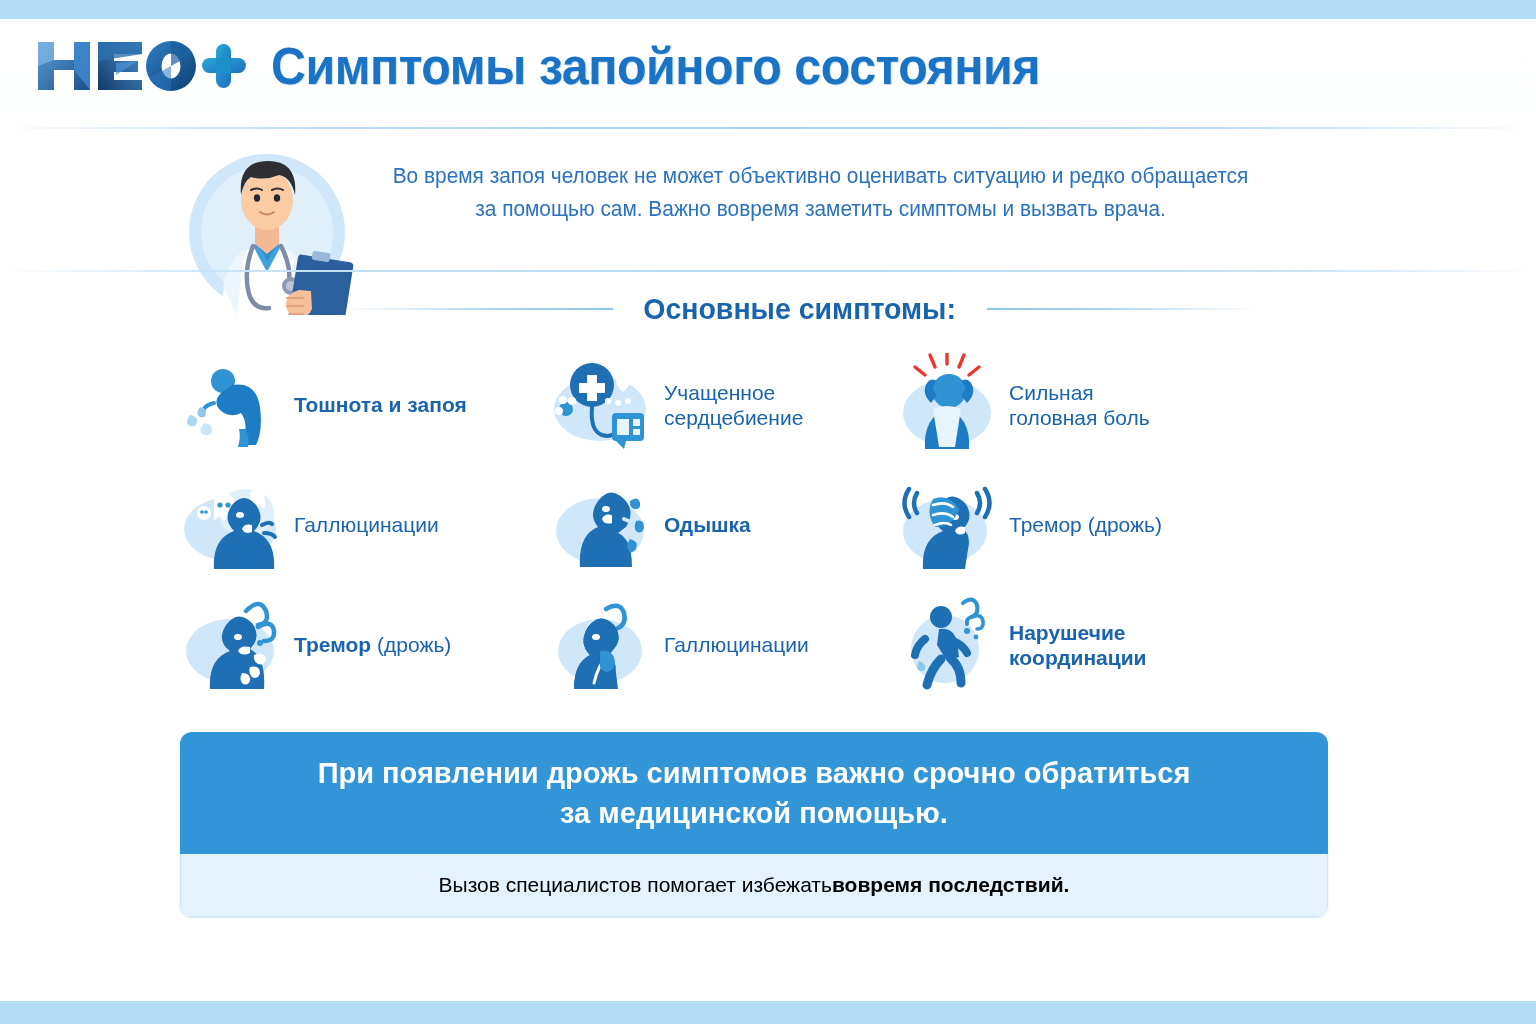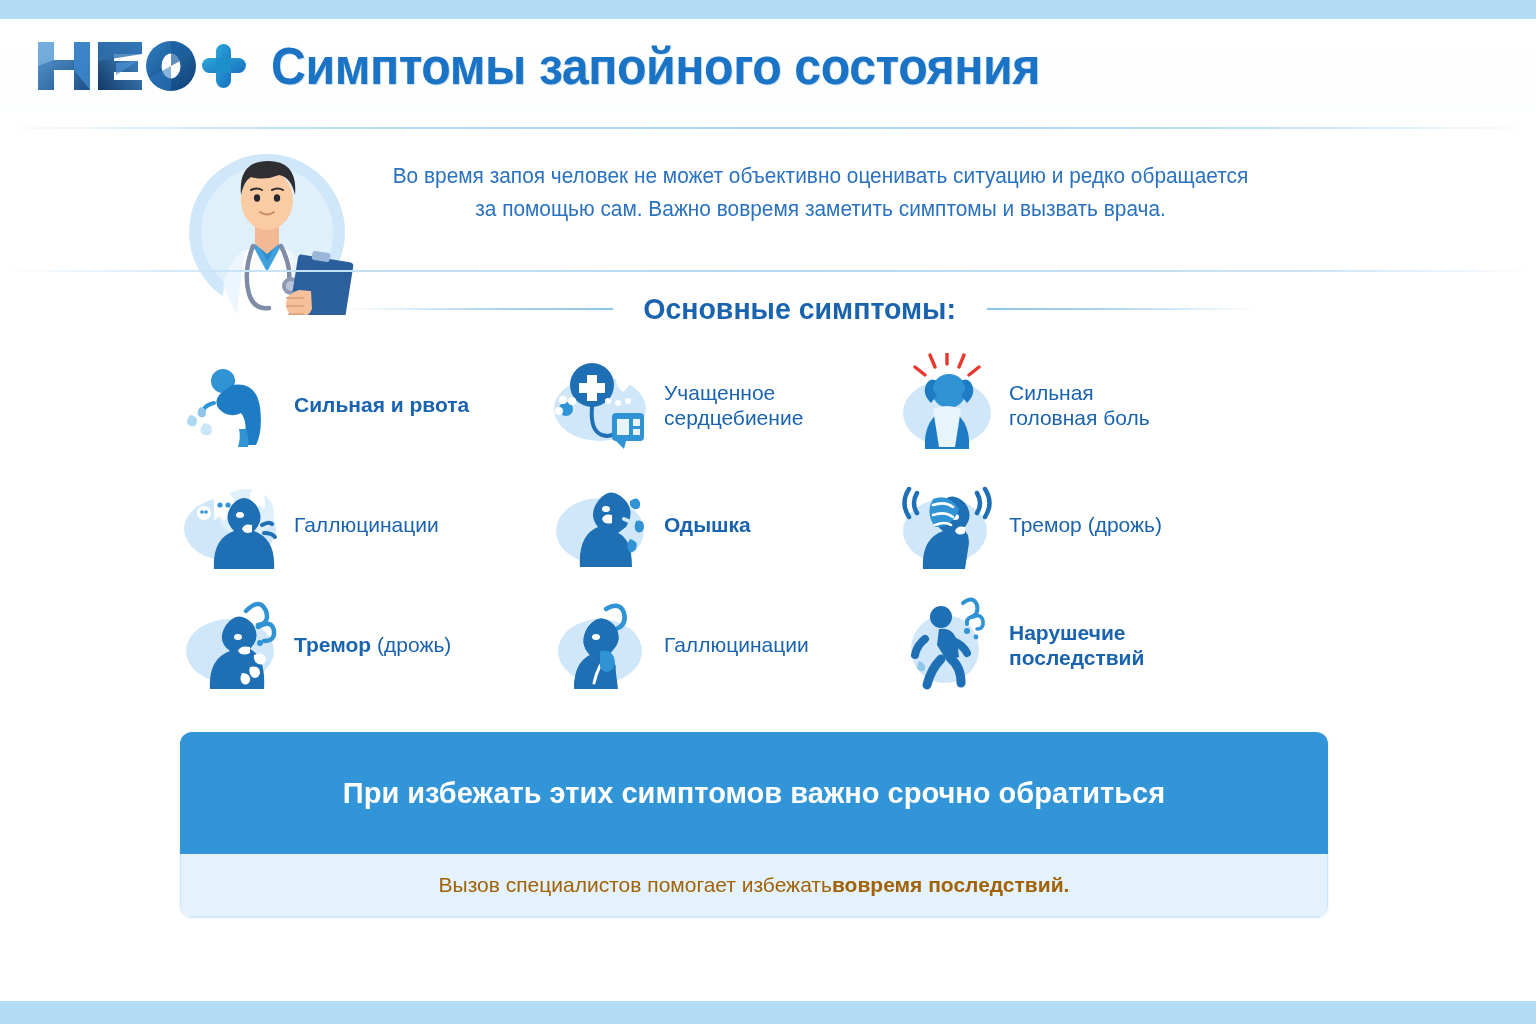--- a/index.html
+++ b/index.html
@@ -82,21 +82,21 @@
   }
   .callout-main {
     height: 122px; background: #3195d8;
     display: flex; flex-direction: column; align-items: center; justify-content: center;
     color: #ffffff; font-size: 29px; font-weight: bold; line-height: 1.38;
     text-align: center; padding: 0 40px;
   }
   .callout-sub {
     height: 63px; background: #e3f2fc; border: 1px solid #cbe6f8; border-top: none;
     display: flex; align-items: center; justify-content: center;
-    color: #a16207; font-size: 21px; text-align: center;
+    color: #000000; font-size: 21px; text-align: center;
   }
   .callout-sub b { font-weight: bold; }
 </style>
 </head>
 <body>
 
 <div class="page">
 
   <div class="edge-bar top"></div>
   <div class="edge-bar bottom"></div>
@@ -203,21 +203,21 @@
           <ellipse cx="52" cy="58" rx="46" ry="34" fill="#ffffff"></ellipse>
           <circle cx="43" cy="28" r="12" fill="#2f93d4"></circle>
           <path d="M52 32 q24 -4 28 22 q3 24 -4 38 h-13 q6 -22 -2 -32 q-12 6 -22 -4 q-6 -8 2 -16 Z" fill="#1d7cc4"></path>
           <path d="M66 76 q4 10 2 18 h-10 q3 -10 1 -18 Z" fill="#2f93d4"></path>
           <path d="M34 50 q-8 2 -10 6" stroke="#2f93d4" stroke-width="4" fill="none" stroke-linecap="round"></path>
           <path d="M20 54 q-5 7 0 10 q6 2 6 -5 q0 -4 -6 -5 Z" fill="#8ec7ea"></path>
           <path d="M10 62 q-6 8 0 11 q7 2 7 -6 q0 -4 -7 -5 Z" fill="#aed8f1"></path>
           <path d="M24 70 q-7 9 0 12 q8 2 8 -6 q0 -5 -8 -6 Z" fill="#cbe6f7"></path>
         </svg>
       </span>
-      <span class="sym-label bold">Сильная и рвота</span>
+      <span class="sym-label bold">Тошнота и запоя</span>
     </div>
 
     <div class="sym">
       <span class="sym-icon">
         <svg viewBox="0 0 104 104">
           <ellipse cx="50" cy="56" rx="46" ry="32" fill="#cfe7f8"></ellipse>
           <circle cx="42" cy="32" r="22" fill="#1f6fb5"></circle>
           <path d="M37 22 h10 v8 h8 v10 h-8 v8 h-10 v-8 h-8 v-10 h8 Z" fill="#ffffff"></path>
           <path d="M42 54 q-2 24 10 28 q14 4 16 -10" stroke="#1f6fb5" stroke-width="4" fill="none" stroke-linecap="round"></path>
           <rect x="62" y="60" width="32" height="28" rx="4" fill="#2f93d4"></rect>
@@ -355,29 +355,30 @@
           <path d="M56 66 q10 8 10 24" stroke="#1f6fb5" stroke-width="9" fill="none" stroke-linecap="round"></path>
           <path d="M68 10 q10 -8 14 2 q2 10 -6 12 q-5 2 -4 7" stroke="#2f93d4" stroke-width="4" fill="none" stroke-linecap="round"></path>
           <circle cx="72" cy="38" r="3" fill="#2f93d4"></circle>
           <path d="M78 24 q8 -4 10 4 q1 8 -6 8" stroke="#2f93d4" stroke-width="3.6" fill="none" stroke-linecap="round"></path>
           <circle cx="81" cy="44" r="2.4" fill="#2f93d4"></circle>
           <path d="M24 68 q-4 8 1 10 q6 1 5 -5 q-1 -3 -6 -5 Z" fill="#8ec7ea"></path>
         </svg>
       </span>
       <span class="sym-label bold">
         <span>Нарушечие</span><br>
-        <span>последствий</span>
+        <span>координации</span>
       </span>
     </div>
 
   </div>
 
   <div class="callout">
     <div class="callout-main">
-      <div>При избежать этих симптомов важно срочно обратиться</div>
+      <div>При появлении дрожь симптомов важно срочно обратиться</div>
+      <div>за медицинской помощью.</div>
     </div>
     <div class="callout-sub">
       <span>Вызов специалистов помогает избежать </span>
         <b>вовремя последствий.</b>
     </div>
   </div>
 
 </div>
 
 </body></html>

